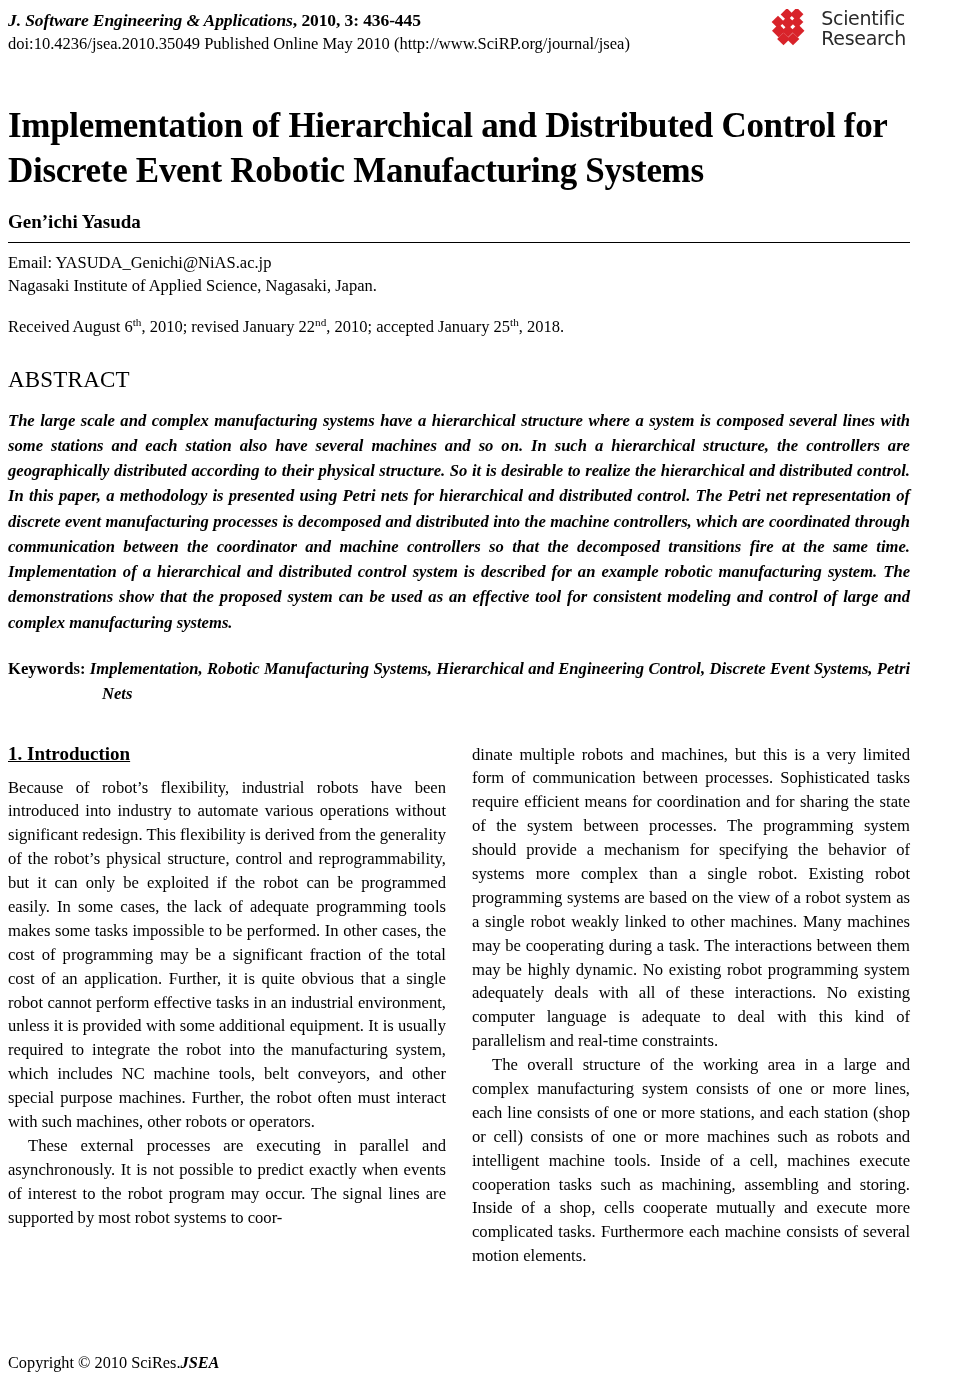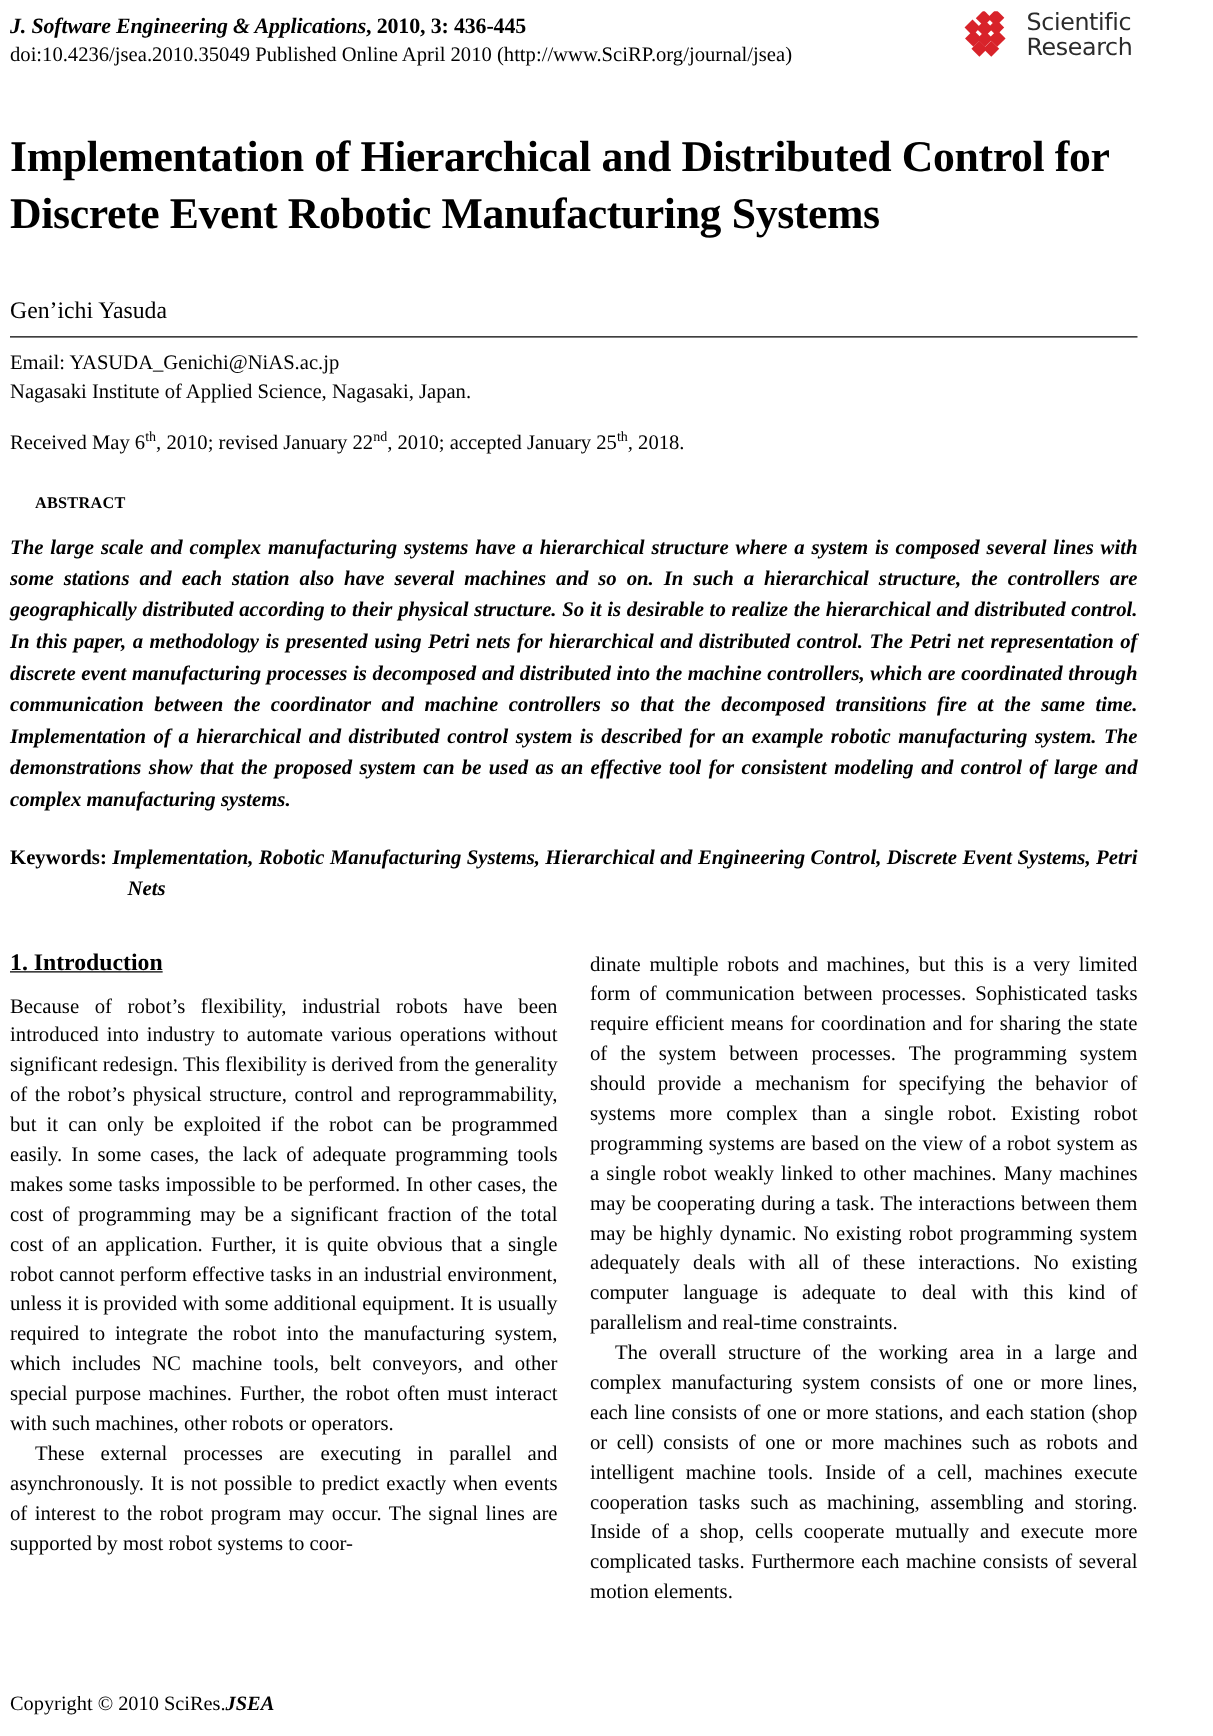--- a/index.html
+++ b/index.html
@@ -60,23 +60,23 @@
     margin: 40px 0 0 0;
     font-size: 35px;
     font-weight: bold;
     line-height: 1.28;
     letter-spacing: -0.3px;
     max-width: 930px;
   }
 
   
   .author {
-    margin-top: 44px;
+    margin-top: 17px;
     font-size: 19px;
-    font-weight: normal;
+    font-weight: bold;
   }
   .rule {
     border: 0;
     border-top: 1.4px solid #000;
     margin: 9px 0 0 0;
     width: 100%;
   }
   .affil {
     margin-top: 8px;
     font-size: 16.5px;
@@ -85,24 +85,23 @@
   .affil div { white-space: nowrap; }
   .dates {
     margin-top: 20px;
     font-size: 16.5px;
   }
   sup { font-size: 0.68em; vertical-align: super; line-height: 0; }
 
   
   .abstract-head {
     margin-top: 30px;
-    font-size: 13px;
-    font-weight: bold;
+    font-size: 23px;
+    font-weight: normal;
     letter-spacing: 0.2px;
-    margin-left: 20px;
   }
   .abstract-body {
     margin-top: 15px;
     font-size: 16.6px;
     font-style: italic;
     font-weight: bold;
     line-height: 1.52;
     text-align: justify;
     text-justify: inter-word;
   }
@@ -153,21 +152,21 @@
   .footer .right { font-weight: bold; font-style: italic; }
 </style>
 </head>
 <body>
 
 <div class="page">
 
   <div class="masthead">
     <div class="masthead-text">
       <div class="journal-line"><span class="ital">J. Software Engineering &amp; Applications</span><span>, 2010, 3: 436-445</span></div>
-      <div class="doi-line">doi:10.4236/jsea.2010.35049 Published Online April 2010 (http://www.SciRP.org/journal/jsea)</div>
+      <div class="doi-line">doi:10.4236/jsea.2010.35049 Published Online May 2010 (http://www.SciRP.org/journal/jsea)</div>
     </div>
 
     <div class="brand">
       <svg class="brand-mark" viewBox="0 0 44 40">
         <g fill="#d8232a">
           <rect x="12.5" y="1.0" width="9" height="9" transform="rotate(45 17 5.5)"></rect>
           <rect x="22.0" y="0.5" width="9.5" height="9.5" transform="rotate(45 26.75 5.25)"></rect>
           <rect x="3.5" y="8.5" width="9" height="9" transform="rotate(45 8 13)"></rect>
           <rect x="13.0" y="9.0" width="9.5" height="9.5" transform="rotate(45 17.75 13.75)"></rect>
           <rect x="22.5" y="8.5" width="9" height="9" transform="rotate(45 27 13)"></rect>
@@ -188,21 +187,21 @@
   <h1 class="title">Implementation of Hierarchical and Distributed Control for Discrete Event Robotic Manufacturing Systems</h1>
 
   <div class="author">Gen’ichi Yasuda</div>
   <hr class="rule">
 
   <div class="affil">
     <div>Email: YASUDA_Genichi@NiAS.ac.jp</div>
     <div>Nagasaki Institute of Applied Science, Nagasaki, Japan.</div>
   </div>
 
-  <div class="dates"><span>Received May 6</span><sup>th</sup><span>, 2010; revised January 22</span><sup>nd</sup><span>, 2010; accepted January 25</span><sup>th</sup><span>, 2018.</span></div>
+  <div class="dates"><span>Received August 6</span><sup>th</sup><span>, 2010; revised January 22</span><sup>nd</sup><span>, 2010; accepted January 25</span><sup>th</sup><span>, 2018.</span></div>
 
   <div class="abstract-head">ABSTRACT</div>
   <div class="abstract-body">The large scale and complex manufacturing systems have a hierarchical structure where a system is composed several lines with some stations and each station also have several machines and so on. In such a hierarchical structure, the controllers are geographically distributed according to their physical structure. So it is desirable to realize the hierarchical and distributed control. In this paper, a methodology is presented using Petri nets for hierarchical and distributed control. The Petri net representation of discrete event manufacturing processes is decomposed and distributed into the machine controllers, which are coordinated through communication between the coordinator and machine controllers so that the decomposed transitions fire at the same time. Implementation of a hierarchical and distributed control system is described for an example robotic manufacturing system. The demonstrations show that the proposed system can be used as an effective tool for consistent modeling and control of large and complex manufacturing systems.</div>
 
   <div class="keywords"><span class="kw-label">Keywords:</span> <span>Implementation, Robotic Manufacturing Systems, Hierarchical and Engineering Control, Discrete Event Systems, Petri Nets</span></div>
 
   <div class="columns">
     <div class="col">
       <div class="sec-head">1. Introduction</div>
       <p>Because of robot’s flexibility, industrial robots have been introduced into industry to automate various operations without significant redesign. This flexibility is derived from the generality of the robot’s physical structure, control and reprogrammability, but it can only be exploited if the robot can be programmed easily. In some cases, the lack of adequate programming tools makes some tasks impossible to be performed. In other cases, the cost of programming may be a significant fraction of the total cost of an application. Further, it is quite obvious that a single robot cannot perform effective tasks in an industrial environment, unless it is provided with some additional equipment. It is usually required to integrate the robot into the manufacturing system, which includes NC machine tools, belt conveyors, and other special purpose machines. Further, the robot often must interact with such machines, other robots or operators.</p>

